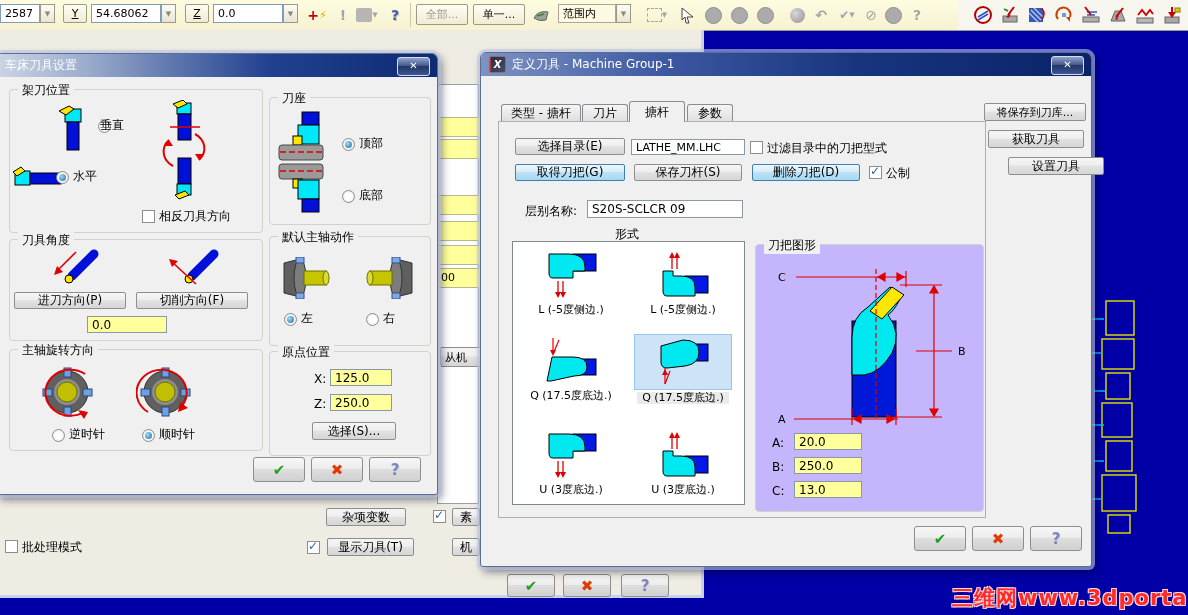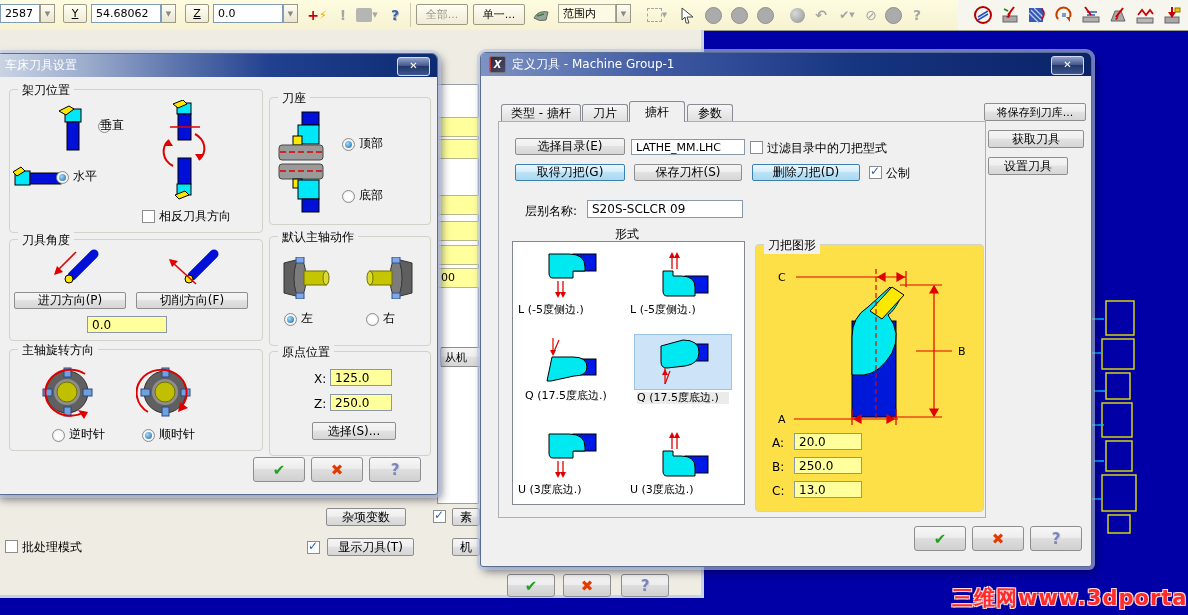--- a/index.html
+++ b/index.html
@@ -36,21 +36,21 @@
   .radio.on::after{content:"";position:absolute;left:2px;top:2px;width:7px;height:7px;border-radius:50%;background:radial-gradient(circle at 35% 35%,#9FDCF8,#1F66A8)}
   .check{position:absolute;width:13px;height:13px;background:#fff;border:1px solid #8D8D8D;box-sizing:border-box}
   .check.on::after{content:"✓";position:absolute;left:0px;top:-3px;color:#2C5FA8;font-size:12px;font-weight:bold}
   .okbtn{position:absolute;width:50px;height:23px;background:linear-gradient(#F7F7F7,#EDEDED 45%,#DEDEDE 50%,#D0D0D0);border:1px solid #8E8E8E;border-radius:3px;display:flex;align-items:center;justify-content:center;font-size:15px;font-weight:bold}
   .okbtn.g{color:#1FA120}.okbtn.x{color:#E23B00}.okbtn.q{color:#7C86B8;text-shadow:1px 1px 0 #cfcfe0}
   
   .tab{position:absolute;height:18px;background:linear-gradient(#F6F6F6,#DDDDDD);border:1px solid #898C95;border-bottom:none;border-radius:3px 3px 0 0;font-size:12px;display:flex;align-items:center;justify-content:center;box-sizing:border-box}
   .tab.active{height:21px;background:#F0F0F0;z-index:3}
   .panel{position:absolute;border:1px solid #AAAFB8;background:#F0F0F0}
   
-  .stylecell{position:absolute;width:106px;}
+  .stylecell{position:absolute;width:106px;text-align:center}
   .iconbox{margin:0 auto;width:96px;height:54px;display:flex;align-items:center;justify-content:center}
   .iconbox.sel{background:#CDE4F8;border:1px solid #9CC4E8}
   .stylelbl{font-size:11px;color:#000;margin-top:2px;line-height:12px}
   .stylelbl.sel{background:#EBEBEB}
   .strip{position:absolute;left:437px;top:84px;width:42px;height:420px;background:#fff;border:1px solid #9aA0a8;box-sizing:border-box}
   .srow{position:absolute;left:1px;width:38px;height:18px;background:#FFFF9C;border-top:1px solid #B8B890;border-bottom:1px solid #B8B890;font-size:11px;color:#000;padding-left:2px;line-height:18px}
   .watermark{position:absolute;left:952px;top:584px;font-size:21px;font-weight:bold;color:#FF2A2A;letter-spacing:1px;text-shadow:-1px -1px 0 #ffd9d9,1px -1px 0 #ffd9d9,-1px 1px 0 #ffd9d9,1px 1px 0 #ffd9d9;white-space:nowrap}
   .timestamp{position:absolute;left:125px;top:35px;font-size:12px;color:#000;font-family:"DejaVu Sans Mono",monospace}
   .mcicon{width:15px;height:15px;margin-right:6px;border-radius:2px;background:linear-gradient(135deg,#2B2B3E,#4A4A66);display:flex;align-items:center;justify-content:center;color:#fff;font-size:10px;font-weight:bold;font-style:italic;border:1px solid #777;box-shadow:inset 1px 0 0 #C03030}
 </style>
@@ -508,21 +508,21 @@
                 <polygon points="17,3 14,9 20,9" fill="#E00000"></polygon>
                 <polygon points="22,3 19,9 25,9" fill="#E00000"></polygon>
                 <rect x="30" y="27" width="23" height="17" fill="#0018E8" stroke="#000"></rect>
                 <path d="M8,27 L8,22 L18,22 L18,27 L26,27 Q40,27 40,38 L40,47 L12,47 Q8,47 8,42 Z" fill="#00E8F0" stroke="#000"></path>
               </svg>
           </div>
           <div class="stylelbl">U (3度底边.)</div>
         </div>
       </div>
 
-      <div class="group" style="left:256px;top:122px;width:227px;height:266px;background:#fde047">
+      <div class="group" style="left:256px;top:122px;width:227px;height:266px;background:#c4b5fd">
         <div class="glabel">刀把图形</div>
         <svg class="abs" style="left:10px;top:14px" width="206" height="168" viewBox="0 0 206 168">
           <rect x="86" y="62" width="44" height="96" fill="#0018D8" stroke="#000"></rect>
           <path d="M86,116 L86,78 Q86,58 102,48 L124,28 L134,40 Q128,52 122,56 Q136,74 126,94 Q114,114 98,116 Z" fill="#00E8F0" stroke="#000"></path>
           <polygon points="104,52 126,28 138,36 116,60" fill="#FFE800" stroke="#000"></polygon>
           <g stroke="#E00000" stroke-width="1.2" fill="#E00000">
             <line x1="30" y1="18" x2="140" y2="18" fill="none"></line>
             <line x1="140" y1="12" x2="140" y2="28" fill="none"></line>
             <line x1="110" y1="10" x2="110" y2="160" stroke-dashar="" stroke-dasharray="5,3" fill="none"></line>
             <polygon points="112,18 119,14 119,22"></polygon>
@@ -547,21 +547,21 @@
         <div class="field" style="left:38px;top:188px;width:68px;height:17px">20.0</div>
         <div class="lbl" style="left:16px;top:215px">B:</div>
         <div class="field" style="left:38px;top:212px;width:68px;height:17px">250.0</div>
         <div class="lbl" style="left:16px;top:239px">C:</div>
         <div class="field" style="left:38px;top:236px;width:68px;height:17px">13.0</div>
       </div>
     </div>
 
     <div class="btn" style="left:503px;top:50px;width:102px;height:18px;font-size:11px">将保存到刀库...</div>
     <div class="btn" style="left:507px;top:77px;width:96px;height:18px">获取刀具</div>
-    <div class="btn" style="left:507px;top:104px;width:80px;height:18px">设置刀具</div>
+    <div class="btn" style="left:527px;top:104px;width:96px;height:18px">设置刀具</div>
 
     <div class="okbtn g" style="left:433px;top:473px">
         <span>✔</span>
       </div>
     <div class="okbtn x" style="left:491px;top:473px">
         <span>✖</span>
       </div>
     <div class="okbtn q" style="left:549px;top:473px">
         <span>?</span>
       </div>

